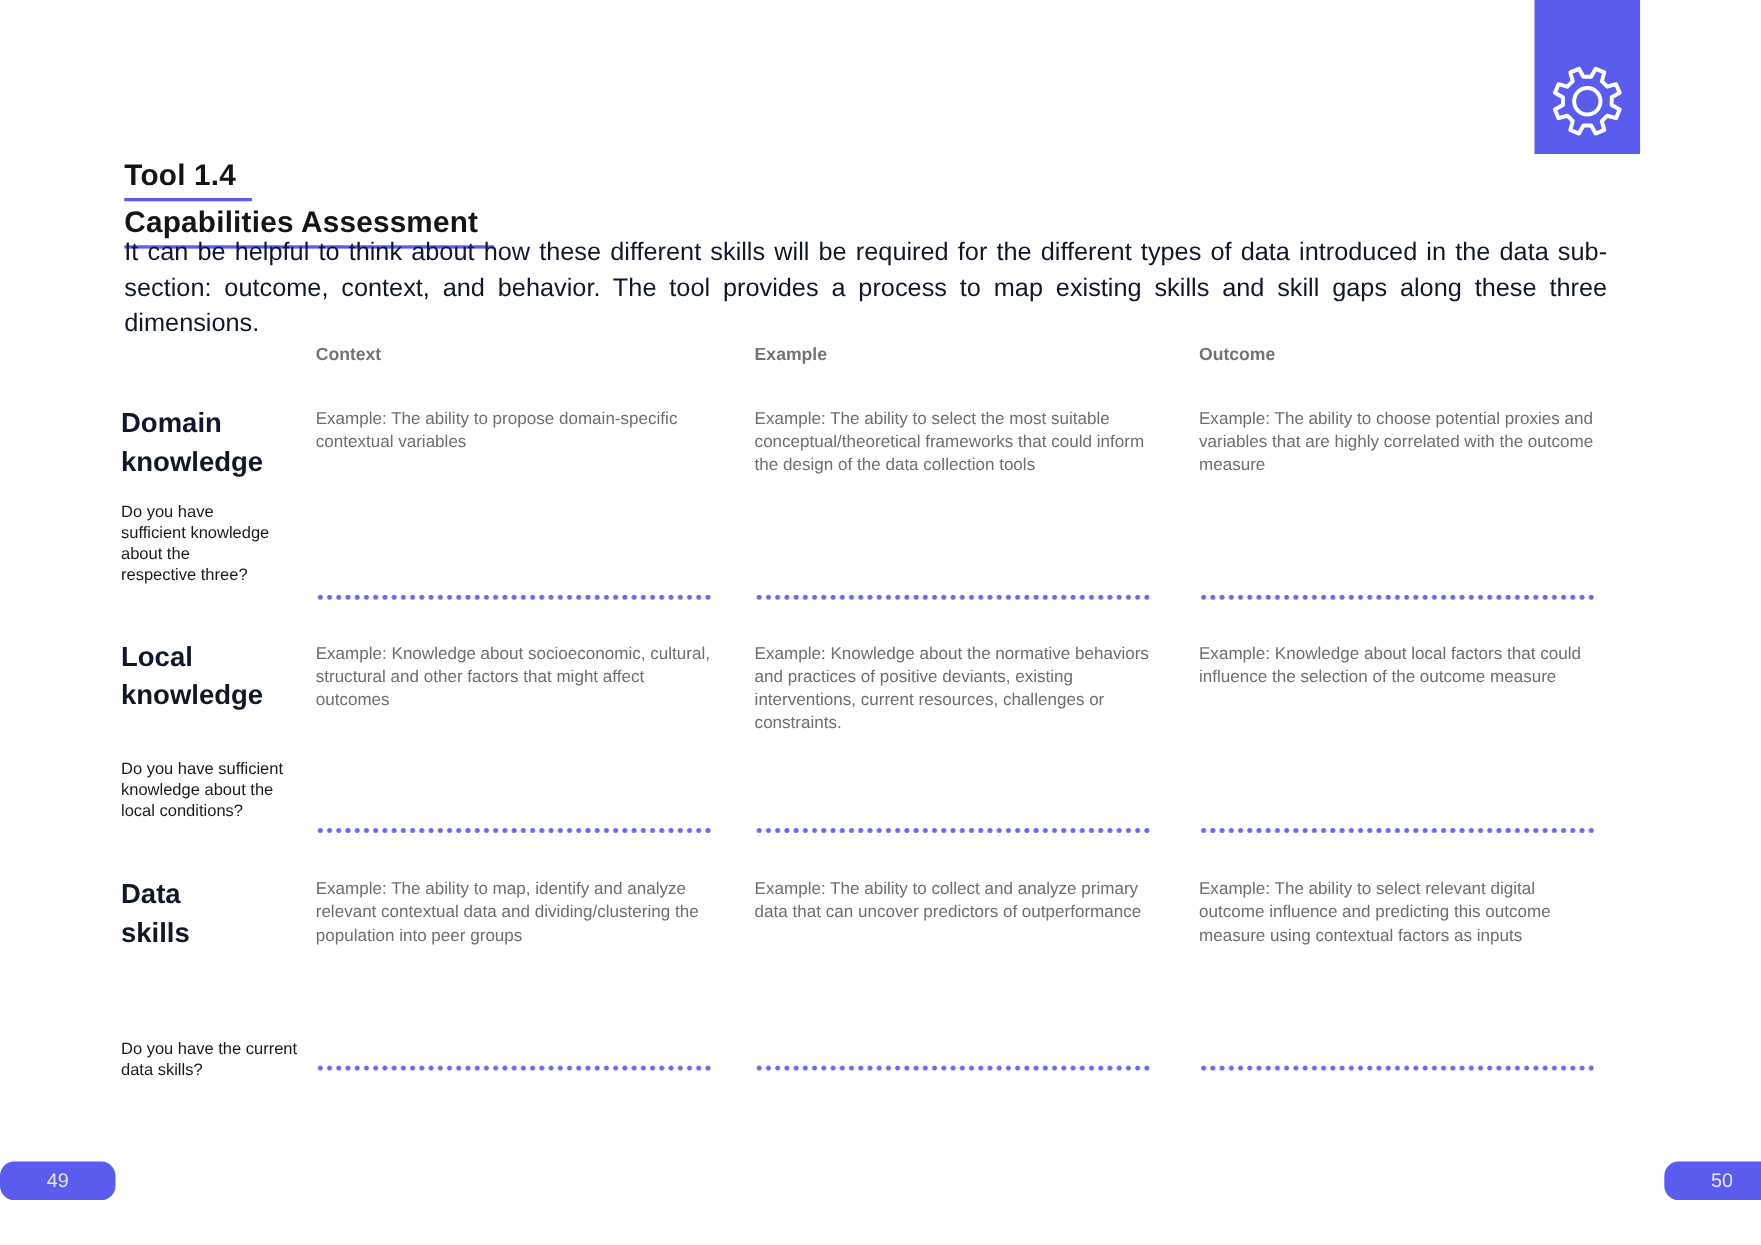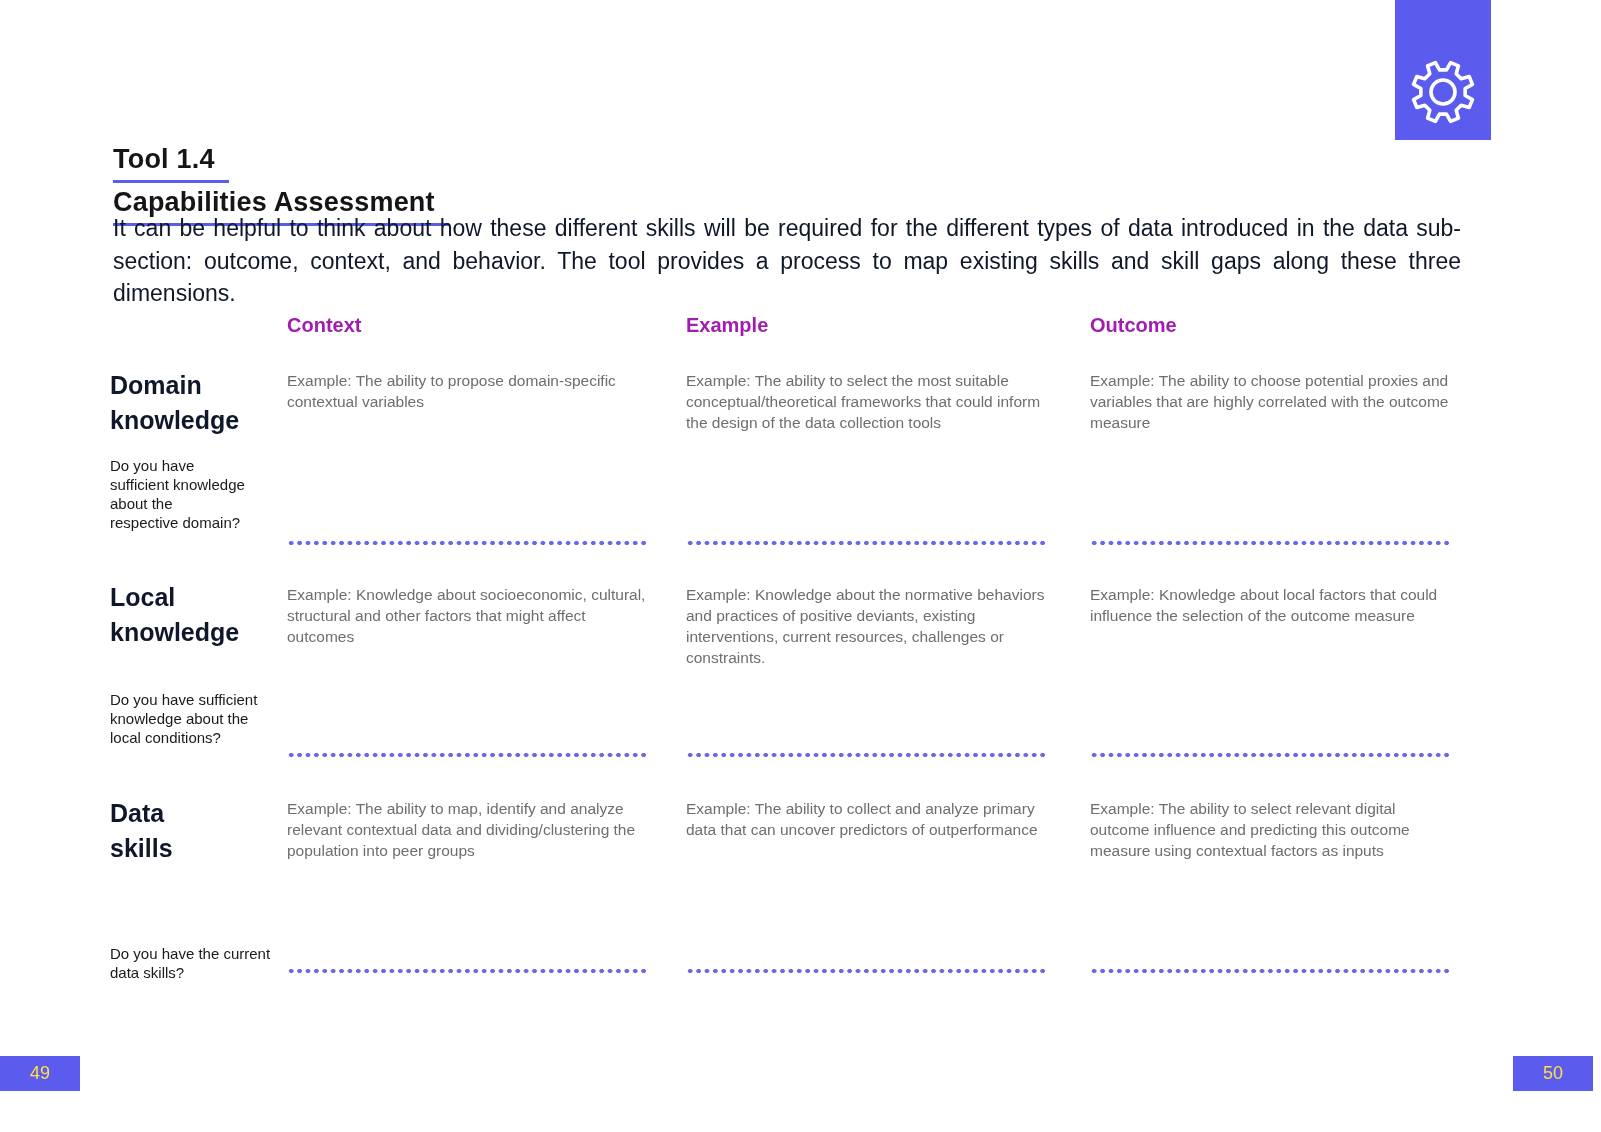--- a/index.html
+++ b/index.html
@@ -30,21 +30,21 @@
     padding:0 14px 4px 0;margin-bottom:4px;
   }
   
   .intro{
     position:absolute;left:113px;top:212px;width:1348px;
     font-size:23px;line-height:1.42;text-align:justify;color:#0f172a;
   }
   
   .c0{left:287px}.c1{left:686px}.c2{left:1090px}
   .colhead{
-    position:absolute;top:314px;font-size:20px;font-weight:bold;color:#a21caf;
+    position:absolute;top:314px;font-size:16px;font-weight:bold;color:#737373;
   }
   .rowlabel{
     position:absolute;left:110px;width:110px;
     font-size:25px;font-weight:bold;line-height:35px;color:#0f172a;
   }
   .r1{top:368px}.r2{top:580px}.r3{top:796px}
   .question{
     position:absolute;left:110px;font-size:15px;line-height:19px;color:#1a1a1a;
   }
   .q1{top:456px;width:135px}
@@ -56,23 +56,23 @@
   }
   .ct1{top:370px}.ct2{top:584px}.ct3{top:798px}
   .dots{
     position:absolute;width:362px;height:6px;
     background-image:radial-gradient(circle,var(--dots) 2px,transparent 2.5px);
     background-size:8.4px 6px;background-repeat:repeat-x;background-position:left center;
   }
   .d1{top:540px}.d2{top:752px}.d3{top:968px}
   
   .pagenum{
-    position:absolute;top:1056px;width:80px;height:35px;
-    background:var(--accent);color:#fde047;font-size:18px;
-    display:flex;align-items:center;justify-content:center;
+    position:absolute;top:1056px;width:105px;height:35px;
+    background:var(--accent);color:#e5e5e5;font-size:18px;
+    display:flex;align-items:center;justify-content:center;border-radius:13px;
   }
   .pagenum.left{left:0}
   .pagenum.right{left:1513px}
 </style>
 </head>
 <body>
 
 <div class="gear-box">
   <svg width="80" height="80" viewBox="0 0 100 100" aria-hidden="true">
     <path id="gear-path" fill="none" stroke="#ffffff" stroke-width="4.5" stroke-linejoin="round" d="M86.8 59.5 L82.7 69.3 L72.7 66.5 L66.5 72.7 L69.3 82.7 L59.5 86.8 L54.4 77.7 L45.6 77.7 L40.5 86.8 L30.7 82.7 L33.5 72.7 L27.3 66.5 L17.3 69.3 L13.2 59.5 L22.3 54.4 L22.3 45.6 L13.2 40.5 L17.3 30.7 L27.3 33.5 L33.5 27.3 L30.7 17.3 L40.5 13.2 L45.6 22.3 L54.4 22.3 L59.5 13.2 L69.3 17.3 L66.5 27.3 L72.7 33.5 L82.7 30.7 L86.8 40.5 L77.7 45.6 L77.7 54.4 Z"></path>
@@ -89,21 +89,21 @@
   </div>
 </div>
 
 <p class="intro">It can be helpful to think about how these different skills will be required for the different types of data introduced in the data sub-section: outcome, context, and behavior. The tool provides a process to map existing skills and skill gaps along these three dimensions.</p>
 
 <div class="colhead c0">Context</div>
 <div class="colhead c1">Example</div>
 <div class="colhead c2">Outcome</div>
 
 <div class="rowlabel r1">Domain knowledge</div>
-<div class="question q1">Do you have sufficient knowledge about the respective domain?</div>
+<div class="question q1">Do you have sufficient knowledge about the respective three?</div>
 <div class="cell c0 ct1">Example: The ability to propose domain-specific contextual variables</div>
 <div class="cell c1 ct1">Example: The ability to select the most suitable conceptual/theoretical frameworks that could inform the design of the data collection tools</div>
 <div class="cell c2 ct1">Example: The ability to choose potential proxies and variables that are highly correlated with the outcome measure</div>
 <div class="dots c0 d1"></div>
 <div class="dots c1 d1"></div>
 <div class="dots c2 d1"></div>
 
 <div class="rowlabel r2">Local knowledge</div>
 <div class="question q2">Do you have sufficient knowledge about the local conditions?</div>
 <div class="cell c0 ct2">Example: Knowledge about socioeconomic, cultural, structural and other factors that might affect outcomes</div>

